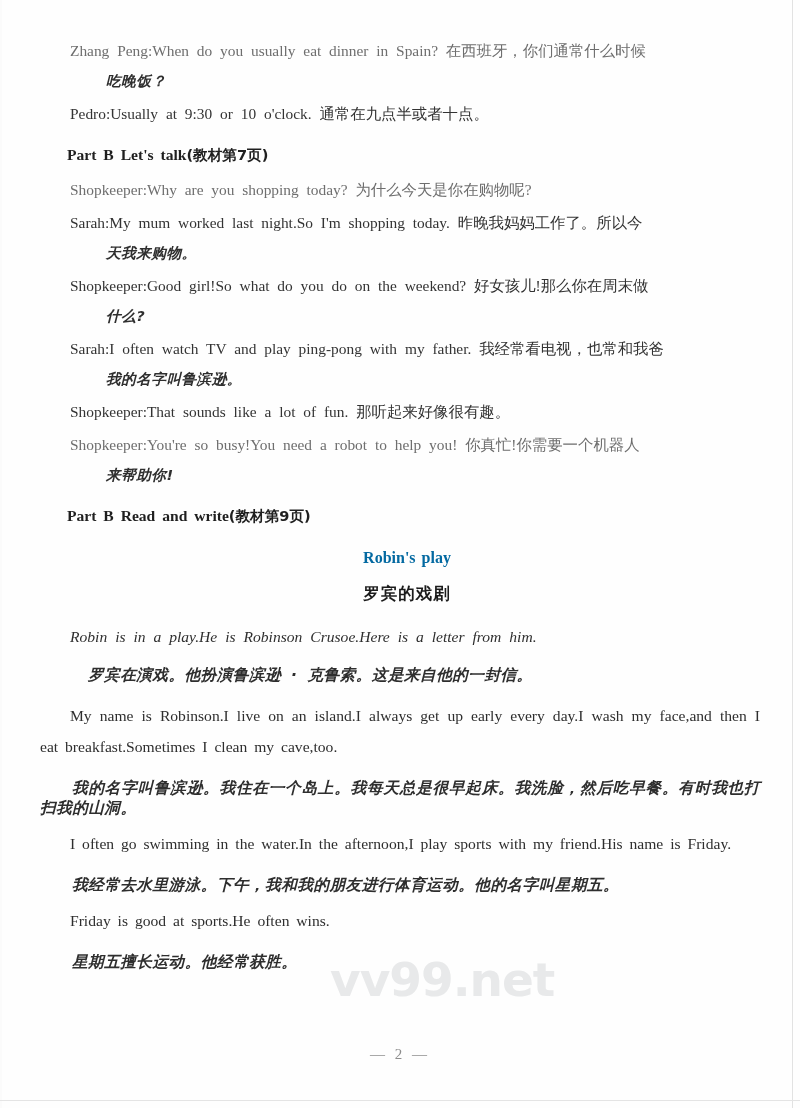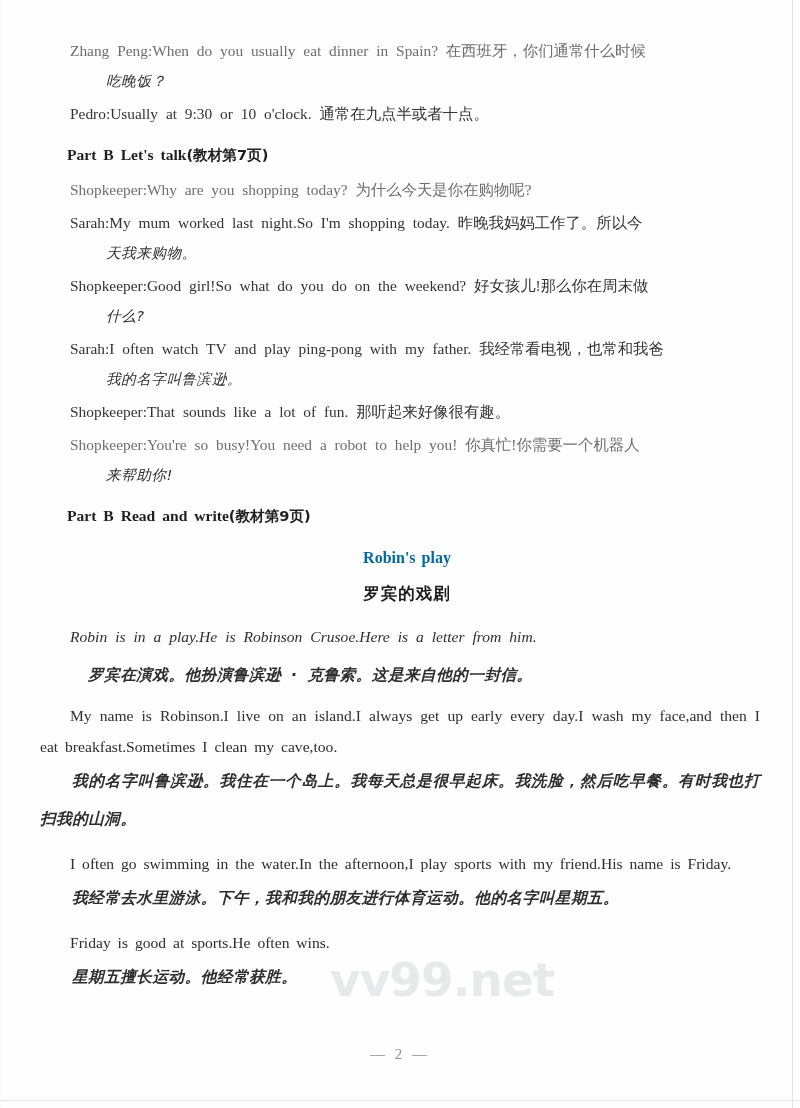--- a/index.html
+++ b/index.html
@@ -92,21 +92,21 @@
   .dialogue .cont {
     display: block;
     padding-left: 36px;
   }
 
   .dialogue-gray { color: #6e6e6e; }
   .dialogue-dark { color: #333333; }
 
   .cn {
     font-family: "DejaVu Sans", "Liberation Sans", sans-serif;
-    font-weight: 400;
+    font-weight: 700;
     font-style: italic;
     color: #2f2f2f;
     word-spacing: 0;
     letter-spacing: 0.5px;
     font-size: 14.6px;
   }
   .cn-plain {
     font-family: "DejaVu Sans", "Liberation Sans", sans-serif;
     font-style: italic;
     font-weight: 600;
@@ -175,23 +175,23 @@
     margin: 10px 0 0 0;
     font-size: 15.6px;
     line-height: 31px;
     text-align: justify;
     text-justify: inter-word;
     text-indent: 30px;
     word-spacing: 3px;
     color: #2e2e2e;
   }
   .para-cn {
-    margin: 0 0 0 0;
+    margin: 16px 0 0 0;
     text-indent: 32px;
-    line-height: 38px;
+    line-height: 20px;
   }
   .para-short {
     text-align: left;
   }
 
   
   .page-number {
     position: absolute;
     left: 0;
     right: 0;

